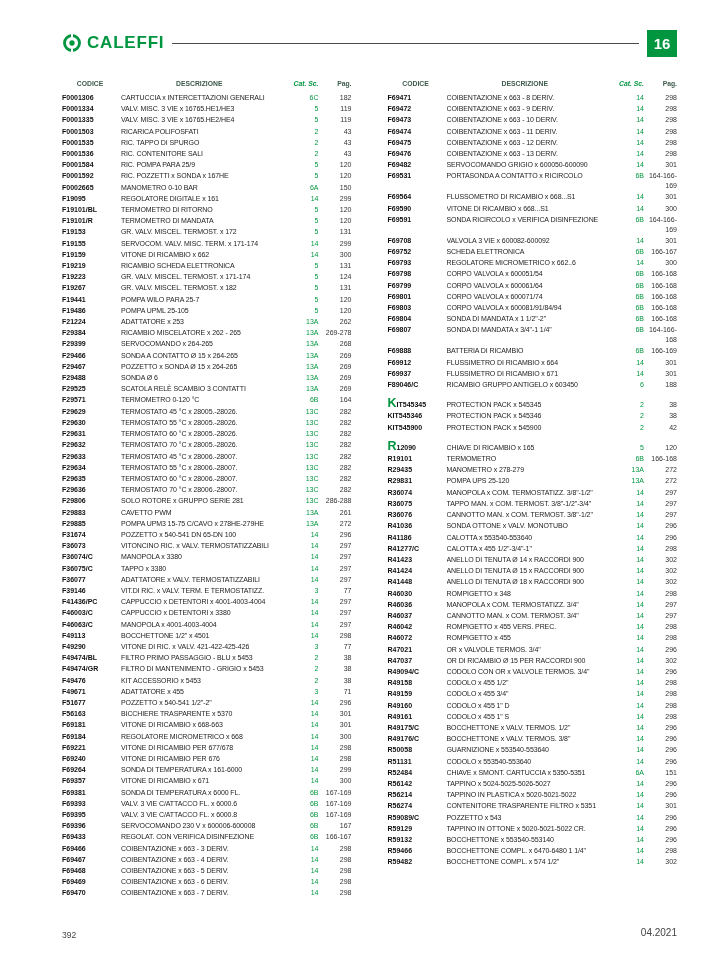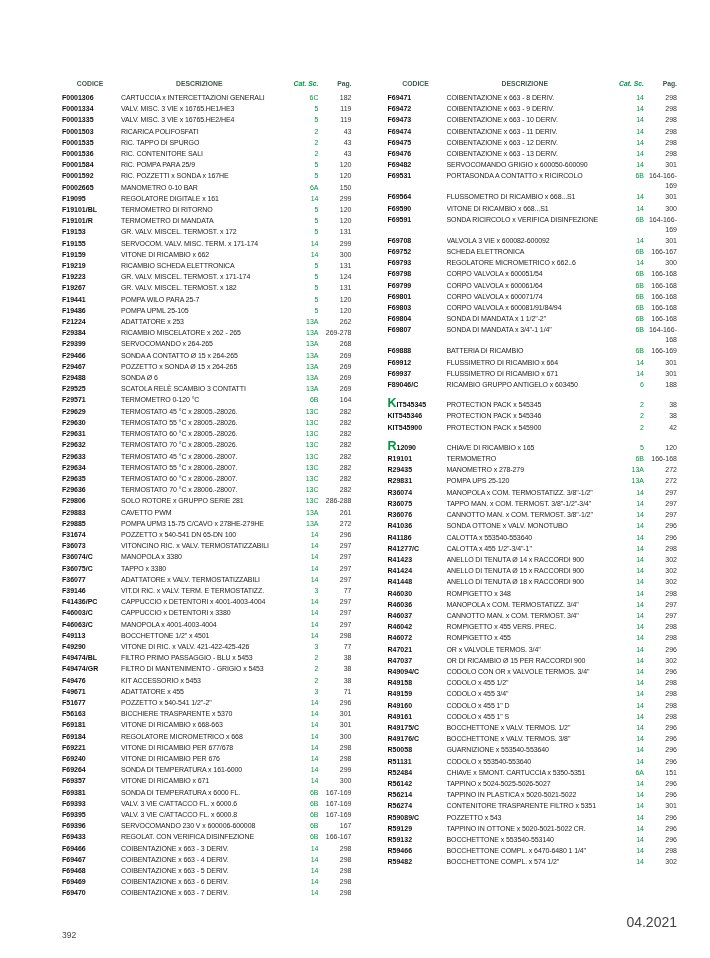--- a/index.html
+++ b/index.html
@@ -41,27 +41,42 @@
   .row.gap { margin-top: 9px; }
   .code { font-weight: bold; color: #101010; white-space: nowrap; }
   .desc { color: #1c1c1c; white-space: nowrap; overflow: hidden; letter-spacing: -0.1px; }
   .cat  { color: var(--accent); text-align: right; }
   .pag  { color: #333; text-align: right; line-height: 10px; padding-top: 1px; }
   .initial {
     font-size: 12.5px; color: var(--accent); font-weight: bold;
     line-height: 7px; letter-spacing: 0;
   }
   .footer-left  { position: absolute; left: 62px;  bottom: 18px; font-size: 8.5px; color: #444; text-align: right; }
-  .footer-right { position: absolute; right: 33px; bottom: 28px; font-size: 14px; color: #444; }
+  .footer-right { position: absolute; right: 33px; bottom: 20px; font-size: 10px; color: #444; }
 </style>
 </head>
 <body>
 
 <div class="page" style="--accent: #009640;">
 
+  <div class="header">
+    <div class="logo">
+      <span class="logo-icon">
+        <svg width="20" height="20" viewBox="0 0 24 24" aria-hidden="true">
+          <circle cx="12" cy="12" r="9" fill="none" stroke="currentColor" stroke-width="3.4"></circle>
+          <circle cx="12" cy="12" r="3.2" fill="currentColor"></circle>
+          <rect x="10.8" y="1" width="2.4" height="4" fill="#ffffff"></rect>
+          <rect x="10.8" y="19" width="2.4" height="4" fill="#ffffff"></rect>
+        </svg>
+      </span>
+      <span class="logo-text">CALEFFI</span>
+    </div>
+    <div class="rule"></div>
+    <div class="chapter">16</div>
+  </div>
 
   <div class="columns">
     <div class="col">
       <div class="hdr">
         <span class="h-code">CODICE</span>
         <span class="h-desc">DESCRIZIONE</span>
         <span class="h-cat">Cat. Sc.</span>
         <span class="h-pag">Pag.</span>
       </div>
       <div id="left-rows">

